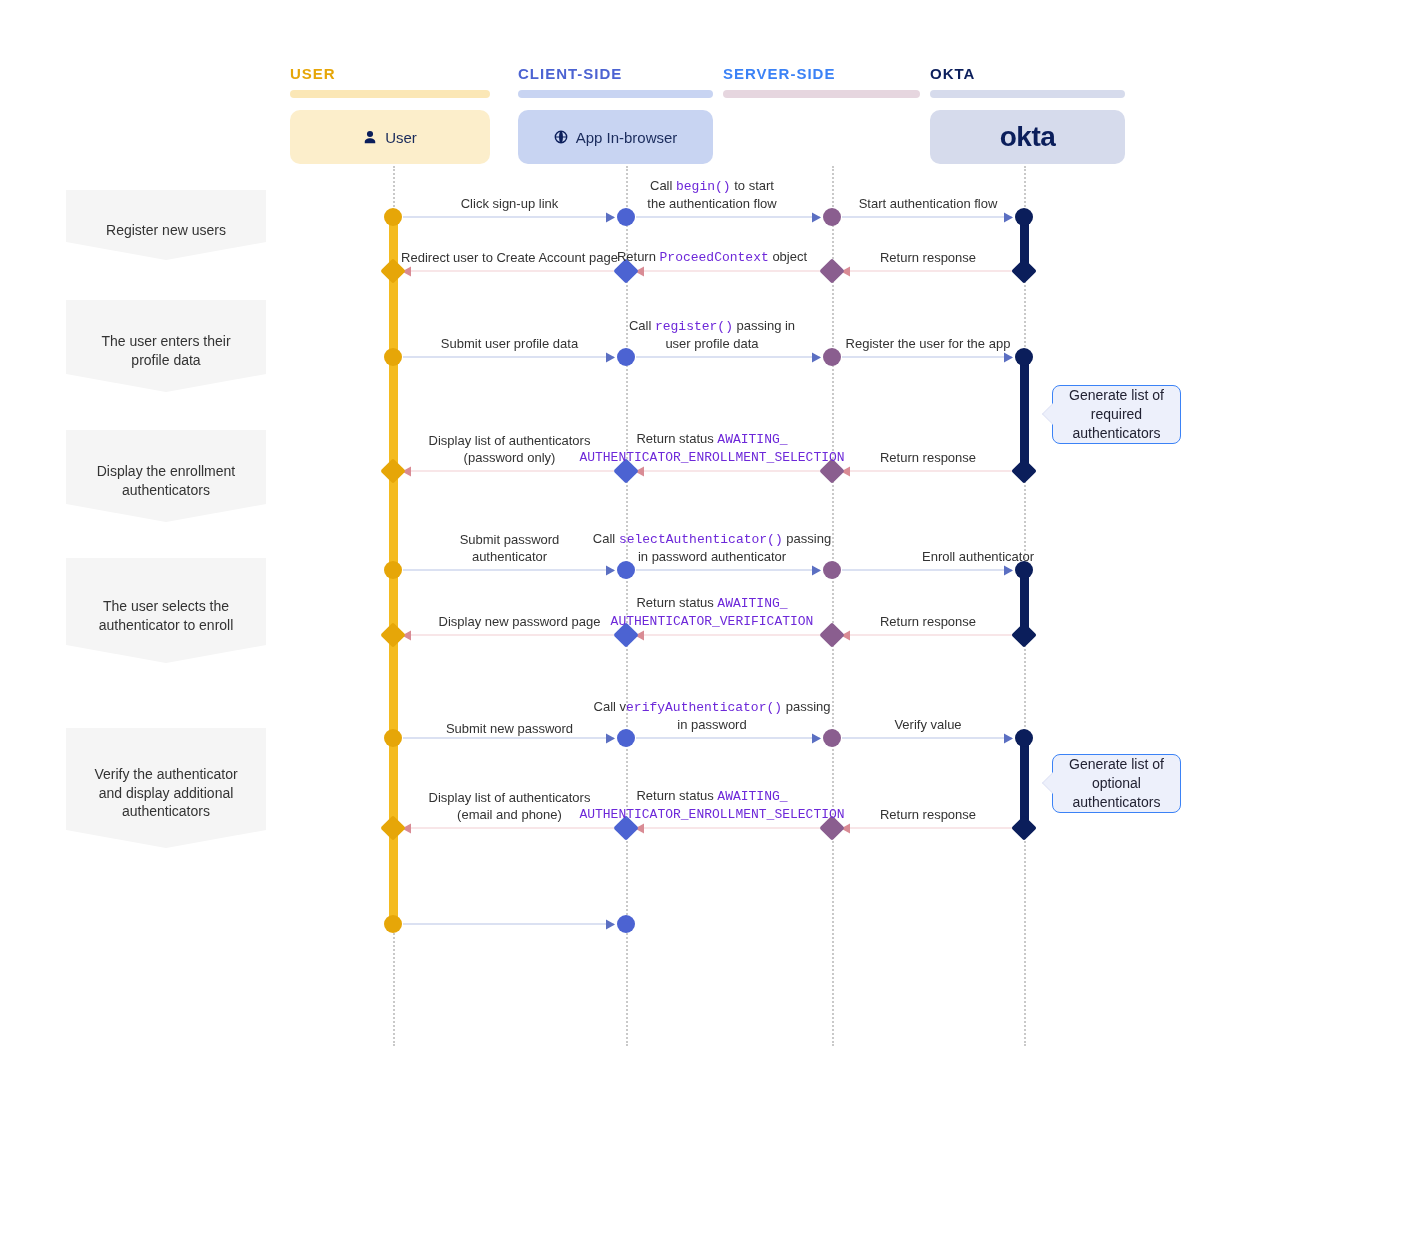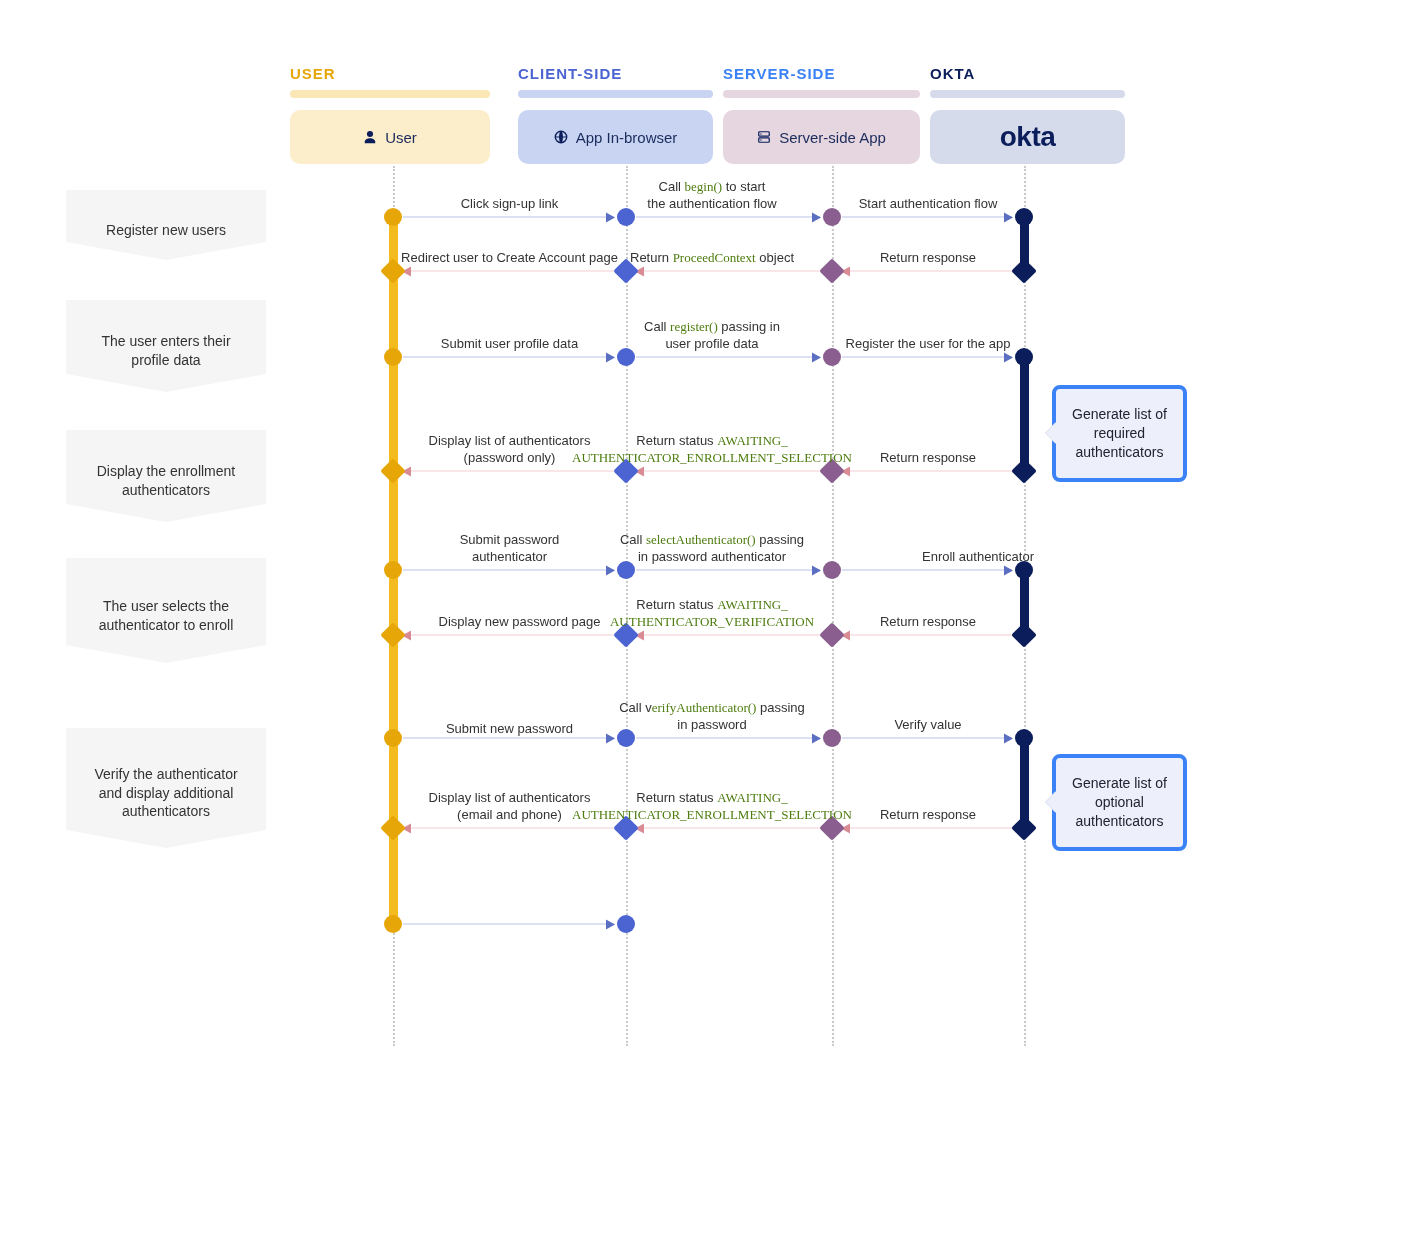--- a/index.html
+++ b/index.html
@@ -117,29 +117,29 @@
   
   .alabel {
     position: absolute;
     font-size: 13px;
     color: #333;
     text-align: center;
     line-height: 1.3;
     transform: translate(-50%, -100%);
     white-space: nowrap;
   }
-  .code { font-family: Liberation Serif, serif; color: #4d7c0f; }
+  .code { font-family: Liberation Mono, monospace; color: #6d28d9; }
 
   
   .note {
     position: absolute;
     background: #edf0fb;
-    border: 4px solid #3b82f6;
+    border: 1px solid #3b82f6;
     border-radius: 8px;
-    padding: 16px 16px;
+    padding: 0 16px;
     font-size: 14px;
     color: #223;
     text-align: center;
     line-height: 1.35;
   }
   .note::before {
     content: '';
     position: absolute;
     left: -8px; top: 50%;
     width: 14px; height: 14px;
@@ -175,29 +175,20 @@
     <div class="lane-box" style="left: 508px; width: 195px; background: rgb(200, 212, 242); color: rgb(26, 43, 92);">
       <svg class="icon" viewBox="0 0 16 16">
         <circle cx="8" cy="8" r="6.5" fill="none" stroke="#0b1e5b" stroke-width="1.6"></circle>
         <path d="M1.5 8h13M8 1.5v13M8 1.5c2 2 2 11 0 13M8 1.5c-2 2-2 11 0 13" fill="none" stroke="#0b1e5b" stroke-width="1.4"></path>
       </svg>
       <span>App In-browser</span>
     </div>
     <div class="lifeline" style="left: 616px;"></div>
     <div class="col-header" style="left: 713px; color: #3b82f6;">SERVER-SIDE</div>
     <div class="col-header-bar" style="left: 713px; width: 197px; background: rgb(230, 214, 223);"></div>
-    <div class="lane-box" style="left: 713px; width: 197px; background: rgb(230, 214, 223); color: rgb(26, 43, 92);">
-      <svg class="icon" viewBox="0 0 16 16">
-        <rect x="2" y="2" width="12" height="5" rx="1" fill="none" stroke="#0b1e5b" stroke-width="1.4"></rect>
-        <rect x="2" y="9" width="12" height="5" rx="1" fill="none" stroke="#0b1e5b" stroke-width="1.4"></rect>
-        <circle cx="4.5" cy="4.5" r="0.8" fill="#0b1e5b"></circle>
-        <circle cx="4.5" cy="11.5" r="0.8" fill="#0b1e5b"></circle>
-      </svg>
-      <span>Server-side App</span>
-    </div>
     <div class="lifeline" style="left: 822px;"></div>
     <div class="col-header" style="left: 920px; color: rgb(11, 30, 91);">OKTA</div>
     <div class="col-header-bar" style="left: 920px; width: 195px; background: rgb(214, 219, 236);"></div>
     <div class="lane-box" style="left: 920px; width: 195px; background: rgb(214, 219, 236); color: rgb(26, 43, 92);">
       <span class="okta-logo">okta</span>
     </div>
     <div class="lifeline" style="left: 1014px;"></div>
     <div class="activation" style="left: 378.5px; top: 207px; height: 707px; background: rgb(244, 187, 31);"></div>
     <div class="activation" style="left: 1009.5px; top: 207px; height: 54px; background: rgb(11, 30, 91);"></div>
     <div class="activation" style="left: 1009.5px; top: 347px; height: 114px; background: rgb(11, 30, 91);"></div>

